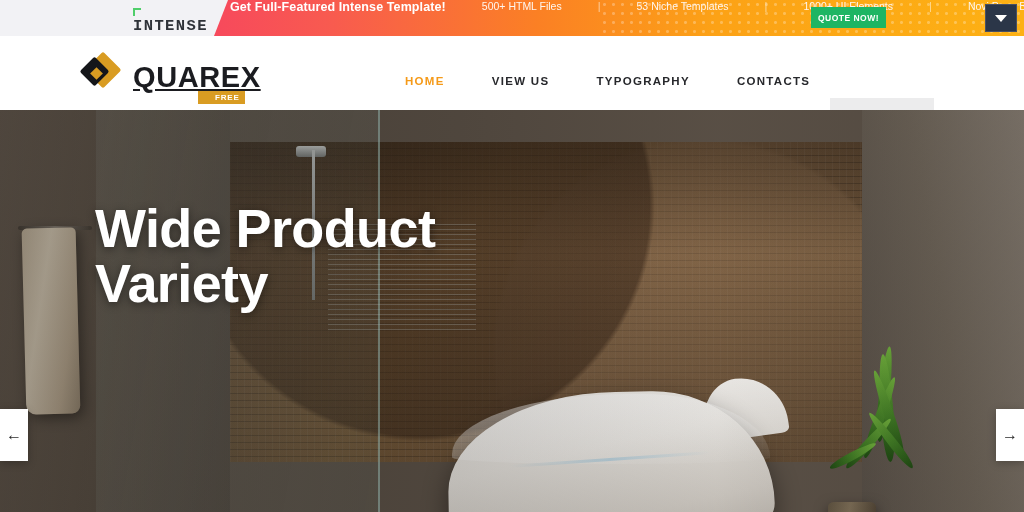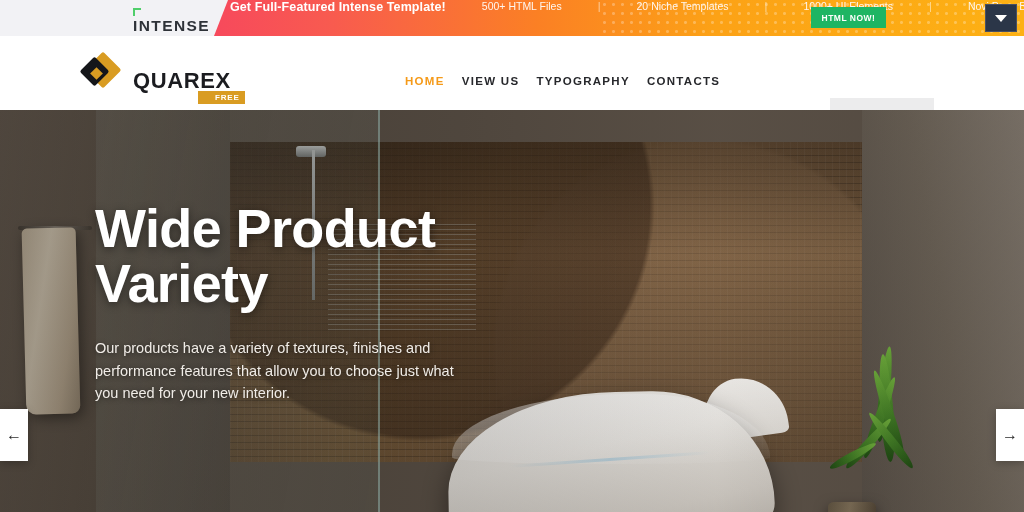--- a/index.html
+++ b/index.html
@@ -34,21 +34,21 @@
     display:flex; align-items:center; padding-left:133px;
   }
   .intense-mark{
     position:absolute; left:133px; top:8px;
     width:8px; height:8px;
     border-top:2.5px solid #4fce6a;
     border-left:2.5px solid #4fce6a;
   }
   .intense-word{
     font-size:15.5px; font-weight:bold; color:#2e3238;
-    letter-spacing:1.4px; margin-top:15px;
+    letter-spacing:1.4px; margin-top:15px;font-family:Liberation Mono, monospace;
   }
   .promo-content{
     position:absolute; top:0; left:230px; height:24px;
     display:flex; align-items:flex-start; gap:14px;
     white-space:nowrap;
   }
   .promo-head{
     font-size:12.5px; font-weight:bold; color:#ffffff;
     letter-spacing:.1px;
   }
@@ -108,32 +108,32 @@
     transform:rotate(45deg);
     border-radius:2px;
   }
   .logo-mark .dia-inner{
     position:absolute; left:8px; top:13px;
     width:9px; height:9px;
     background:#d99c22;
     transform:rotate(45deg);
   }
   .logo-text{
-    font-size:22px; font-weight:bold; color:#1b1c20;
-    letter-spacing:.6px; margin-top:12px;
+    font-size:29px; font-weight:bold; color:#1b1c20;
+    letter-spacing:.6px; margin-top:4px;text-decoration:underline;
   }
   .free-badge{
     position:absolute; left:198px; top:55px;
     background:#d99c22; color:#ffffff;
     font-size:8px; font-weight:bold; letter-spacing:.8px;
     padding:2px 5px 2px 17px;
   }
   .main-nav{
     position:absolute; left:405px; top:0; height:89px;
-    display:flex; align-items:center; gap:17px;text-align:center;
+    display:flex; align-items:center; gap:47px;text-align:center;
   }
   .nav-item{
     font-size:11.5px; font-weight:bold; color:#27282c;
     letter-spacing:1.3px; text-decoration:none; cursor:pointer;
   }
   .nav-item.active{ color:#f59a19; }
   .quote-btn{
     position:absolute; left:830px; top:62px;
     width:104px; height:32px;
     background:#ececed; border:none;
@@ -311,28 +311,28 @@
 
   <div class="promo-left">
     <span class="intense-mark"></span>
     <span class="intense-word">INTENSE</span>
   </div>
 
   <div class="promo-content">
     <span class="promo-head">Get Full-Featured Intense Template!</span>
     <span class="promo-feature">500+ HTML Files</span>
     <span class="promo-sep">|</span>
-    <span class="promo-feature">20 Niche Templates</span>
+    <span class="promo-feature">53 Niche Templates</span>
     <span class="promo-sep">|</span>
     <span class="promo-feature">1000+ UI Elements</span>
     <span class="promo-sep">|</span>
     <span class="promo-feature">Novi Page Builder</span>
   </div>
 
-  <button class="shop-now-btn">HTML NOW!</button>
+  <button class="shop-now-btn">QUOTE NOW!</button>
 
   <div class="promo-toggle">
     <span class="chev"></span>
   </div>
 </div>
 
 <div class="site-header">
 
   <div class="logo-wrap">
     <span class="logo-mark">
@@ -389,18 +389,17 @@
     <div class="leaf" style="left:842px; top:292px; width:9px; height:66px; transform:rotate(42deg);"></div>
     <div class="leaf" style="left:908px; top:288px; width:9px; height:70px; transform:rotate(-38deg);"></div>
     <div class="leaf" style="left:826px; top:306px; width:8px; height:52px; transform:rotate(62deg);"></div>
     <div class="pot" style="left:828px; top:392px; width:48px; height:56px;"></div>
 
     <div class="hero-overlay"></div>
   </div>
 
   <div class="hero-copy">
     <h1 class="hero-title">Wide Product Variety</h1>
-    <p class="hero-sub">Our products have a variety of textures, finishes and performance features that allow you to choose just what you need for your new interior.</p>
   </div>
 
   <div class="car-arrow car-prev">←</div>
   <div class="car-arrow car-next">→</div>
 </div>
 
 </body></html>

